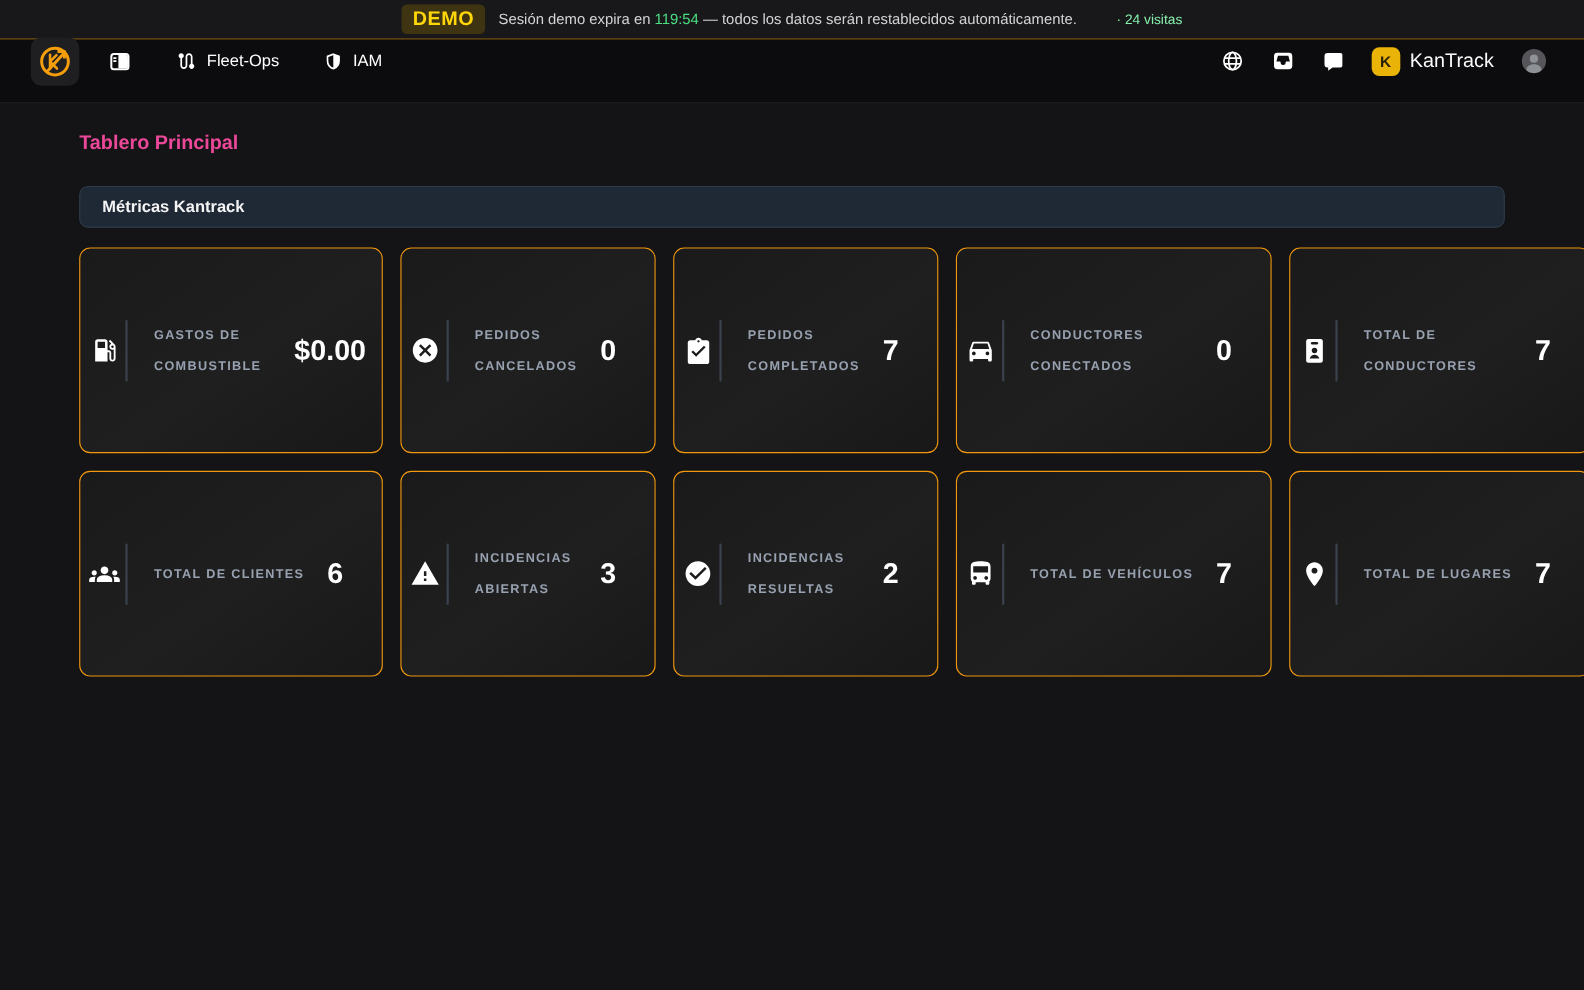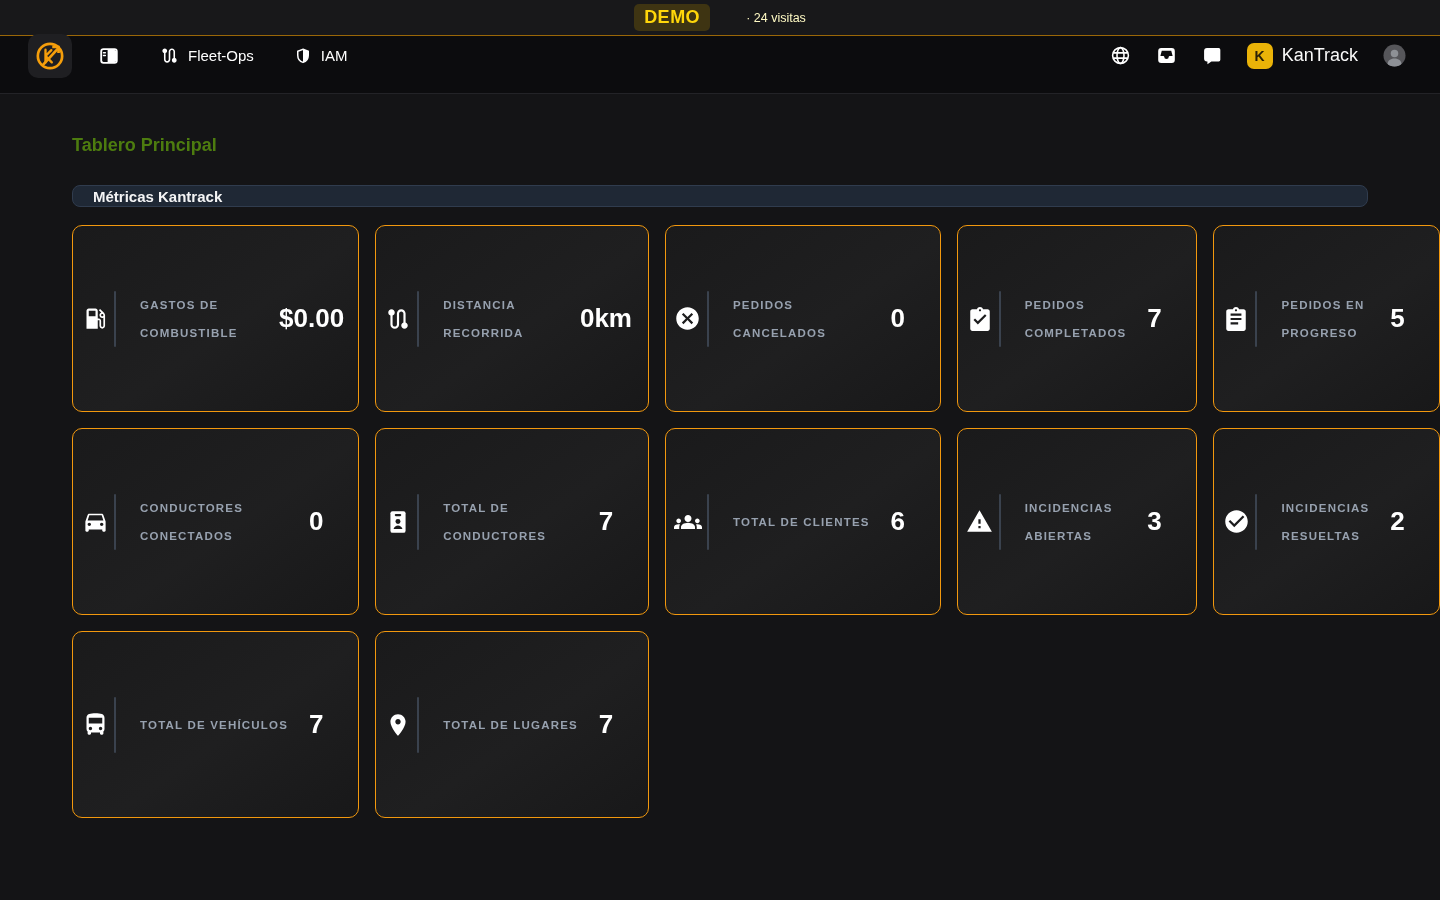--- a/index.html
+++ b/index.html
@@ -25,21 +25,21 @@
   .demo-badge {
     background: #3e3412;
     color: #ffd60a;
     font-weight: bold;
     font-size: 18px;
     letter-spacing: .5px;
     padding: 3px 10px;
     border-radius: 5px;
   }
   .banner .time { color: #4ade80; }
-  .banner .visits { color: #fef9c3; font-size: 12.5px; margin-left: 24px; }
+  .banner .visits { color: #86efac; font-size: 12.5px; margin-left: 24px; }
 
   
   .nav {
     height: 58px;
     background: #0c0c0e;
     border-bottom: 1px solid #232327;
     display: flex;
     align-items: center;
     padding: 0 34px 18px 28px;
   }
@@ -73,29 +73,29 @@
     background: #eab308;
     color: #2a2006;
     font-weight: bold; font-size: 14px;
     display: flex; align-items: center; justify-content: center;
   }
   .account-name { font-size: 18px; font-weight: 500; color: #fafafa; }
 
   
   .main { padding: 0 72px; }
   .page-title {
-    margin-top: 40px;
+    margin-top: 24px;
     font-size: 18px;
     font-weight: bold;
-    color: #4d7c0f;
+    color: #ec4899;
     line-height: 22px;
   }
   .section-bar {
     margin-top: 29px;
-    height: 22px;
+    height: 38px;
     background: #1f2835;
     border: 1px solid #303c4e;
     border-radius: 8px;
     display: flex; align-items: center;
     padding-left: 20px;
     font-size: 15px; font-weight: bold; color: #f4f4f5;
   }
   .grid {
     margin-top: 18px;
     display: grid;
@@ -145,20 +145,25 @@
     font-weight: bold;
     color: #ffffff;
   }
   svg { display: block; }
 </style>
 </head>
 <body>
 
 <div class="banner">
   <span class="demo-badge">DEMO</span>
+  <span>
+    <span>Sesión demo expira en</span>
+    <span class="time">119:54</span>
+    <span>— todos los datos serán restablecidos automáticamente.</span>
+  </span>
   <span class="visits">· 24 visitas</span>
 </div>
 
 <div class="nav">
   <div class="logo-chip">
     <svg viewBox="0 0 40 40" width="36" height="36">
       <circle cx="20" cy="20" r="13.5" fill="none" stroke="#f59e0b" stroke-width="3"></circle>
       <path d="M15 13v14M15 20l6.5-6.5M15.5 20.5l6.5 6.5" stroke="#f59e0b" stroke-width="2.6" fill="none" stroke-linecap="round"></path>
       <path d="M12.5 29.5L29 11.5" stroke="#f59e0b" stroke-width="3" stroke-linecap="round"></path>
       <path d="M22.5 9.8h7v7" fill="none" stroke="#f59e0b" stroke-width="3" stroke-linejoin="round"></path>
@@ -249,33 +254,20 @@
           </svg>
       </span>
       <span class="vline"></span>
       <div class="clabel">
         <span>Gastos de</span>
         <span>Combustible</span>
       </div>
       <div class="cvalue">$0.00</div>
     </div>
 
-    <div class="card">
-      <span class="cicon">
-        <svg viewBox="0 0 24 24" width="26" height="26" fill="#fff">
-            <path d="M19 15.18V7c0-2.21-1.79-4-4-4s-4 1.79-4 4v10c0 1.1-.9 2-2 2s-2-.9-2-2V8.82C8.16 8.4 9 7.3 9 6c0-1.66-1.34-3-3-3S3 4.34 3 6c0 1.3.84 2.4 2 2.82V17c0 2.21 1.79 4 4 4s4-1.79 4-4V7c0-1.1.9-2 2-2s2 .9 2 2v8.18c-1.16.42-2 1.52-2 2.82 0 1.66 1.34 3 3 3s3-1.34 3-3c0-1.3-.84-2.4-2-2.82z"></path>
-          </svg>
-      </span>
-      <span class="vline"></span>
-      <div class="clabel">
-        <span>Distancia</span>
-        <span>Recorrida</span>
-      </div>
-      <div class="cvalue">0km</div>
-    </div>
 
     <div class="card">
       <span class="cicon">
         <svg viewBox="0 0 24 24" width="27" height="27" fill="#fff">
             <path d="M12 2C6.47 2 2 6.47 2 12s4.47 10 10 10 10-4.47 10-10S17.53 2 12 2zm5 13.59L15.59 17 12 13.41 8.41 17 7 15.59 10.59 12 7 8.41 8.41 7 12 10.59 15.59 7 17 8.41 13.41 12 17 15.59z"></path>
           </svg>
       </span>
       <span class="vline"></span>
       <div class="clabel">
         <span>Pedidos</span>
@@ -291,33 +283,20 @@
           </svg>
       </span>
       <span class="vline"></span>
       <div class="clabel">
         <span>Pedidos</span>
         <span>Completados</span>
       </div>
       <div class="cvalue">7</div>
     </div>
 
-    <div class="card">
-      <span class="cicon">
-        <svg viewBox="0 0 24 24" width="26" height="26" fill="#fff">
-            <path d="M19 3h-4.18C14.4 1.84 13.3 1 12 1c-1.3 0-2.4.84-2.82 2H5c-1.1 0-2 .9-2 2v16c0 1.1.9 2 2 2h14c1.1 0 2-.9 2-2V5c0-1.1-.9-2-2-2zm-7 0c.55 0 1 .45 1 1s-.45 1-1 1-1-.45-1-1 .45-1 1-1zm2 14H7v-2h7v2zm3-4H7v-2h10v2zm0-4H7V7h10v2z"></path>
-          </svg>
-      </span>
-      <span class="vline"></span>
-      <div class="clabel">
-        <span>Pedidos en</span>
-        <span>Progreso</span>
-      </div>
-      <div class="cvalue">5</div>
-    </div>
 
     <div class="card">
       <span class="cicon">
         <svg viewBox="0 0 24 24" width="27" height="27" fill="#fff">
             <path d="M18.92 6.01C18.72 5.42 18.16 5 17.5 5h-11c-.66 0-1.21.42-1.42 1.01L3 12v8c0 .55.45 1 1 1h1c.55 0 1-.45 1-1v-1h12v1c0 .55.45 1 1 1h1c.55 0 1-.45 1-1v-8l-2.08-5.99zM6.5 16c-.83 0-1.5-.67-1.5-1.5S5.67 13 6.5 13s1.5.67 1.5 1.5S7.33 16 6.5 16zm11 0c-.83 0-1.5-.67-1.5-1.5s.67-1.5 1.5-1.5 1.5.67 1.5 1.5-.67 1.5-1.5 1.5zM5 11l1.5-4.5h11L19 11H5z"></path>
           </svg>
       </span>
       <span class="vline"></span>
       <div class="clabel">
         <span>Conductores</span>

